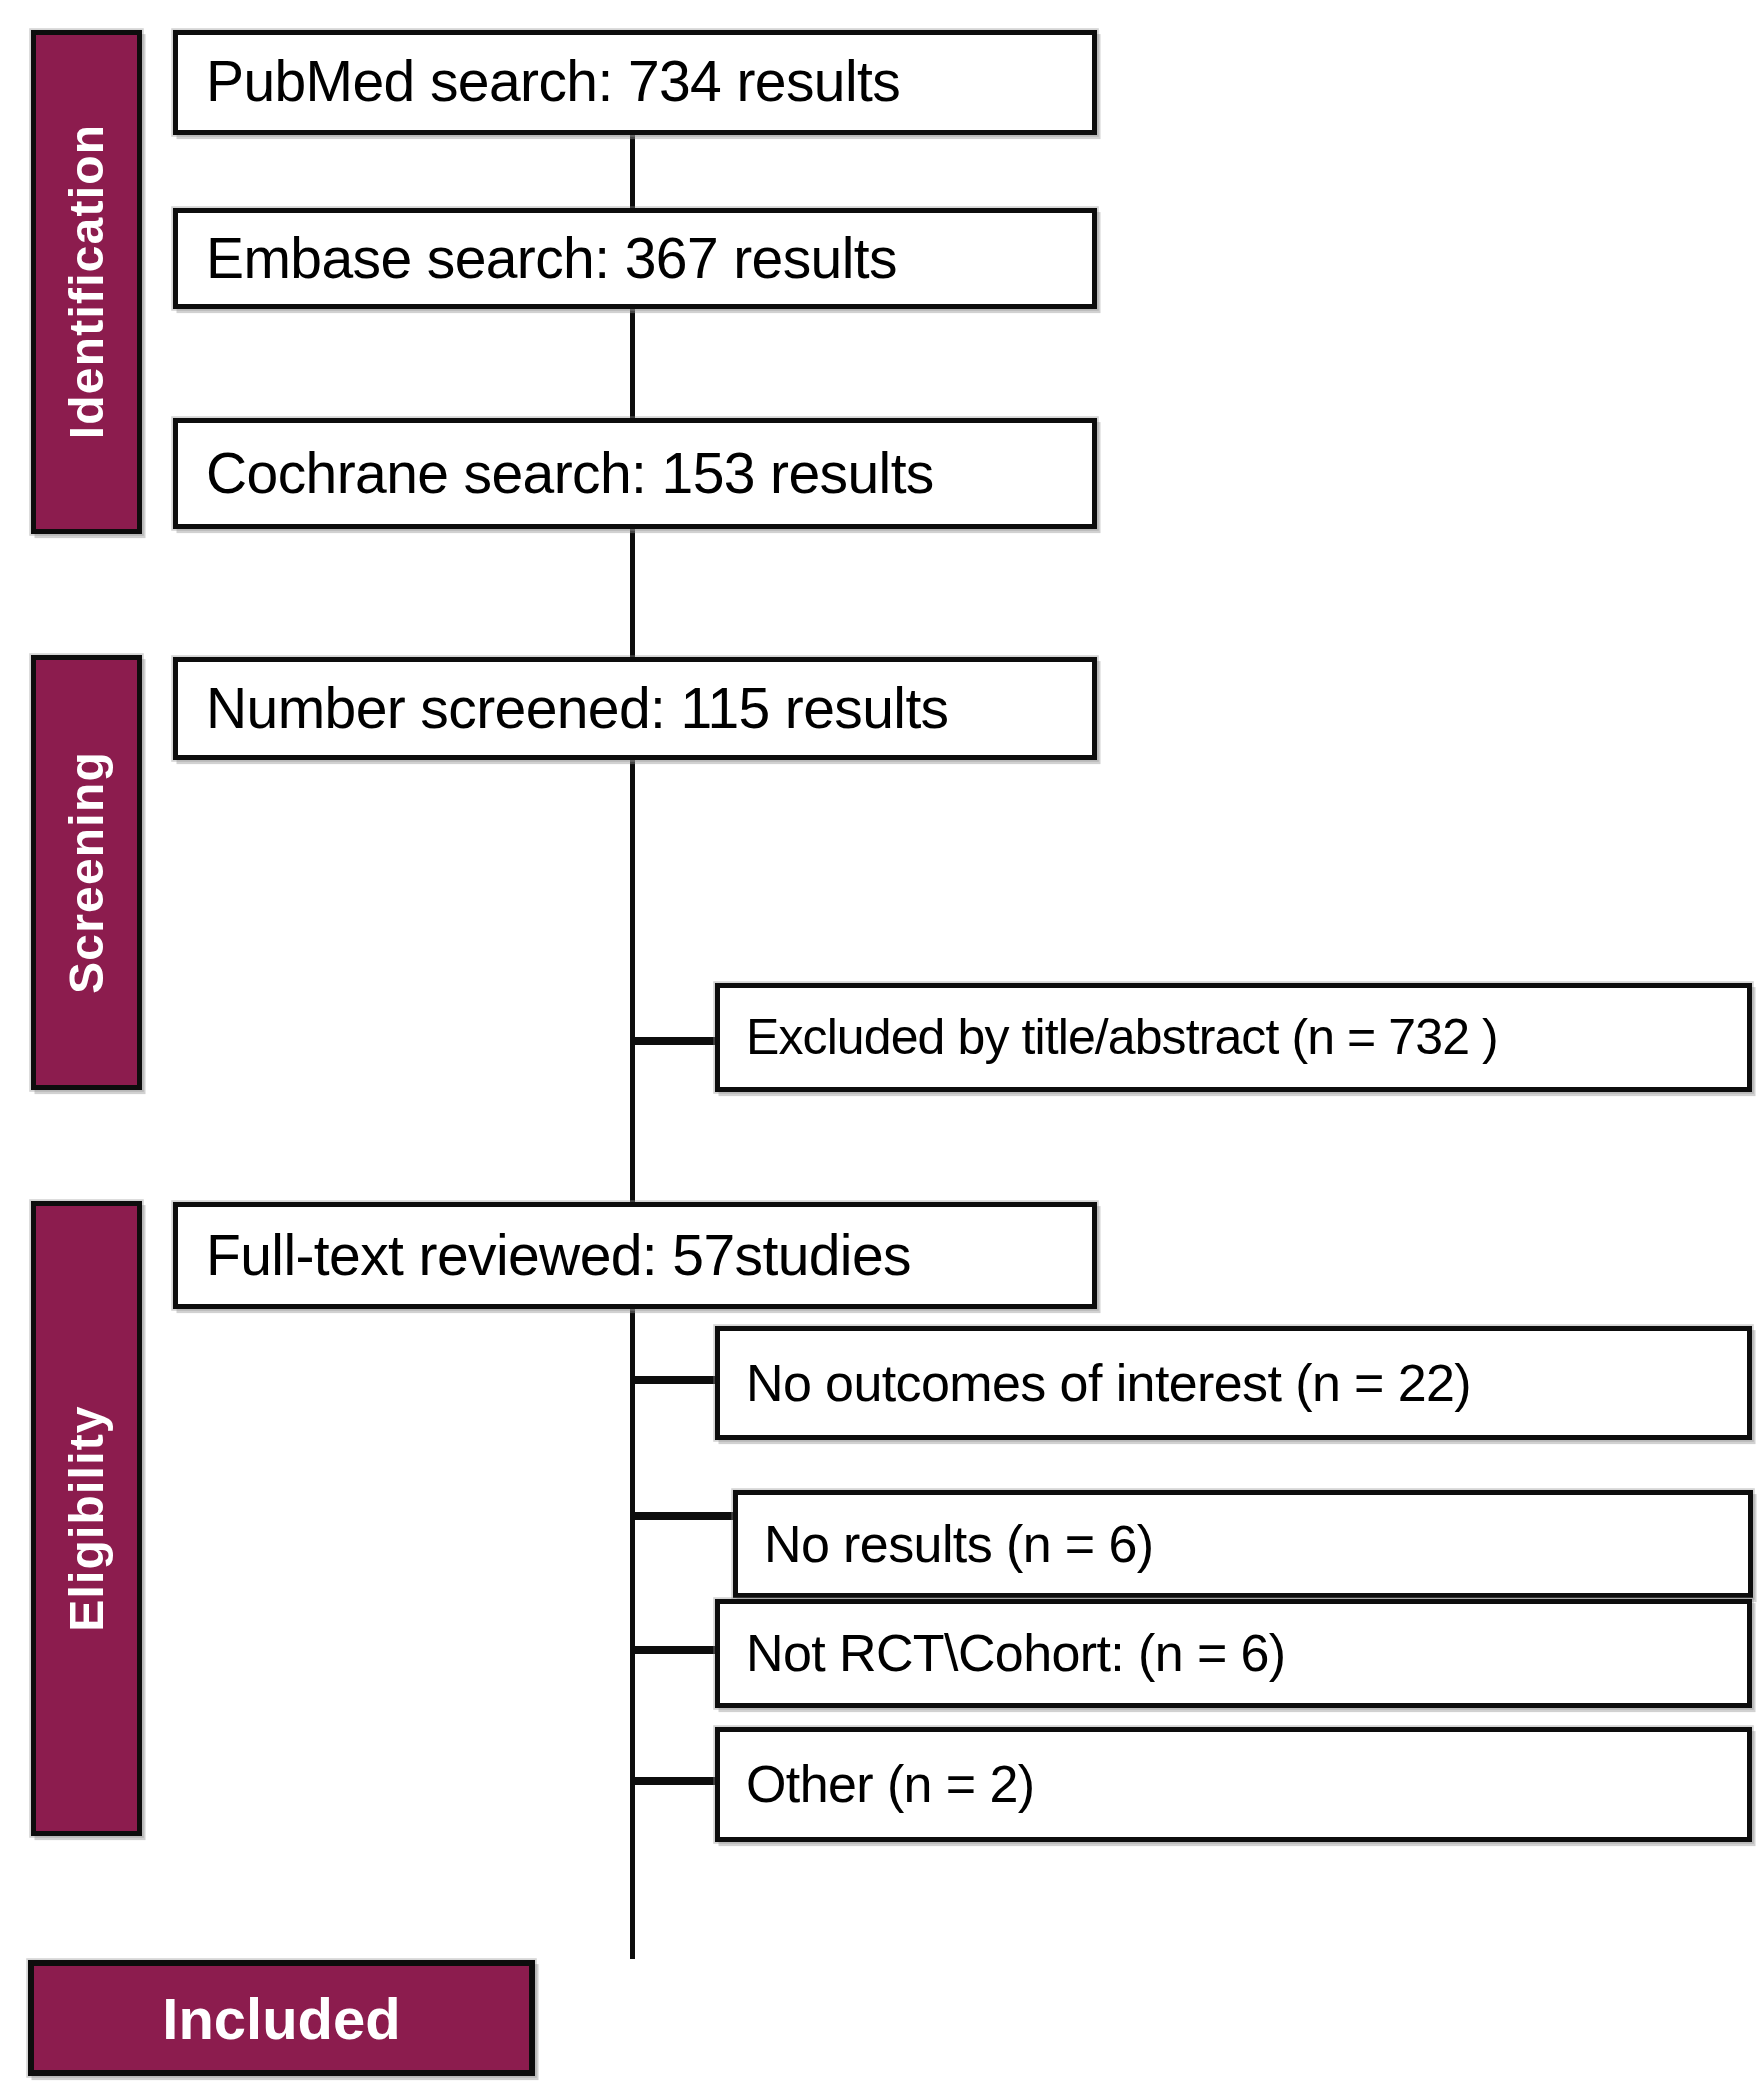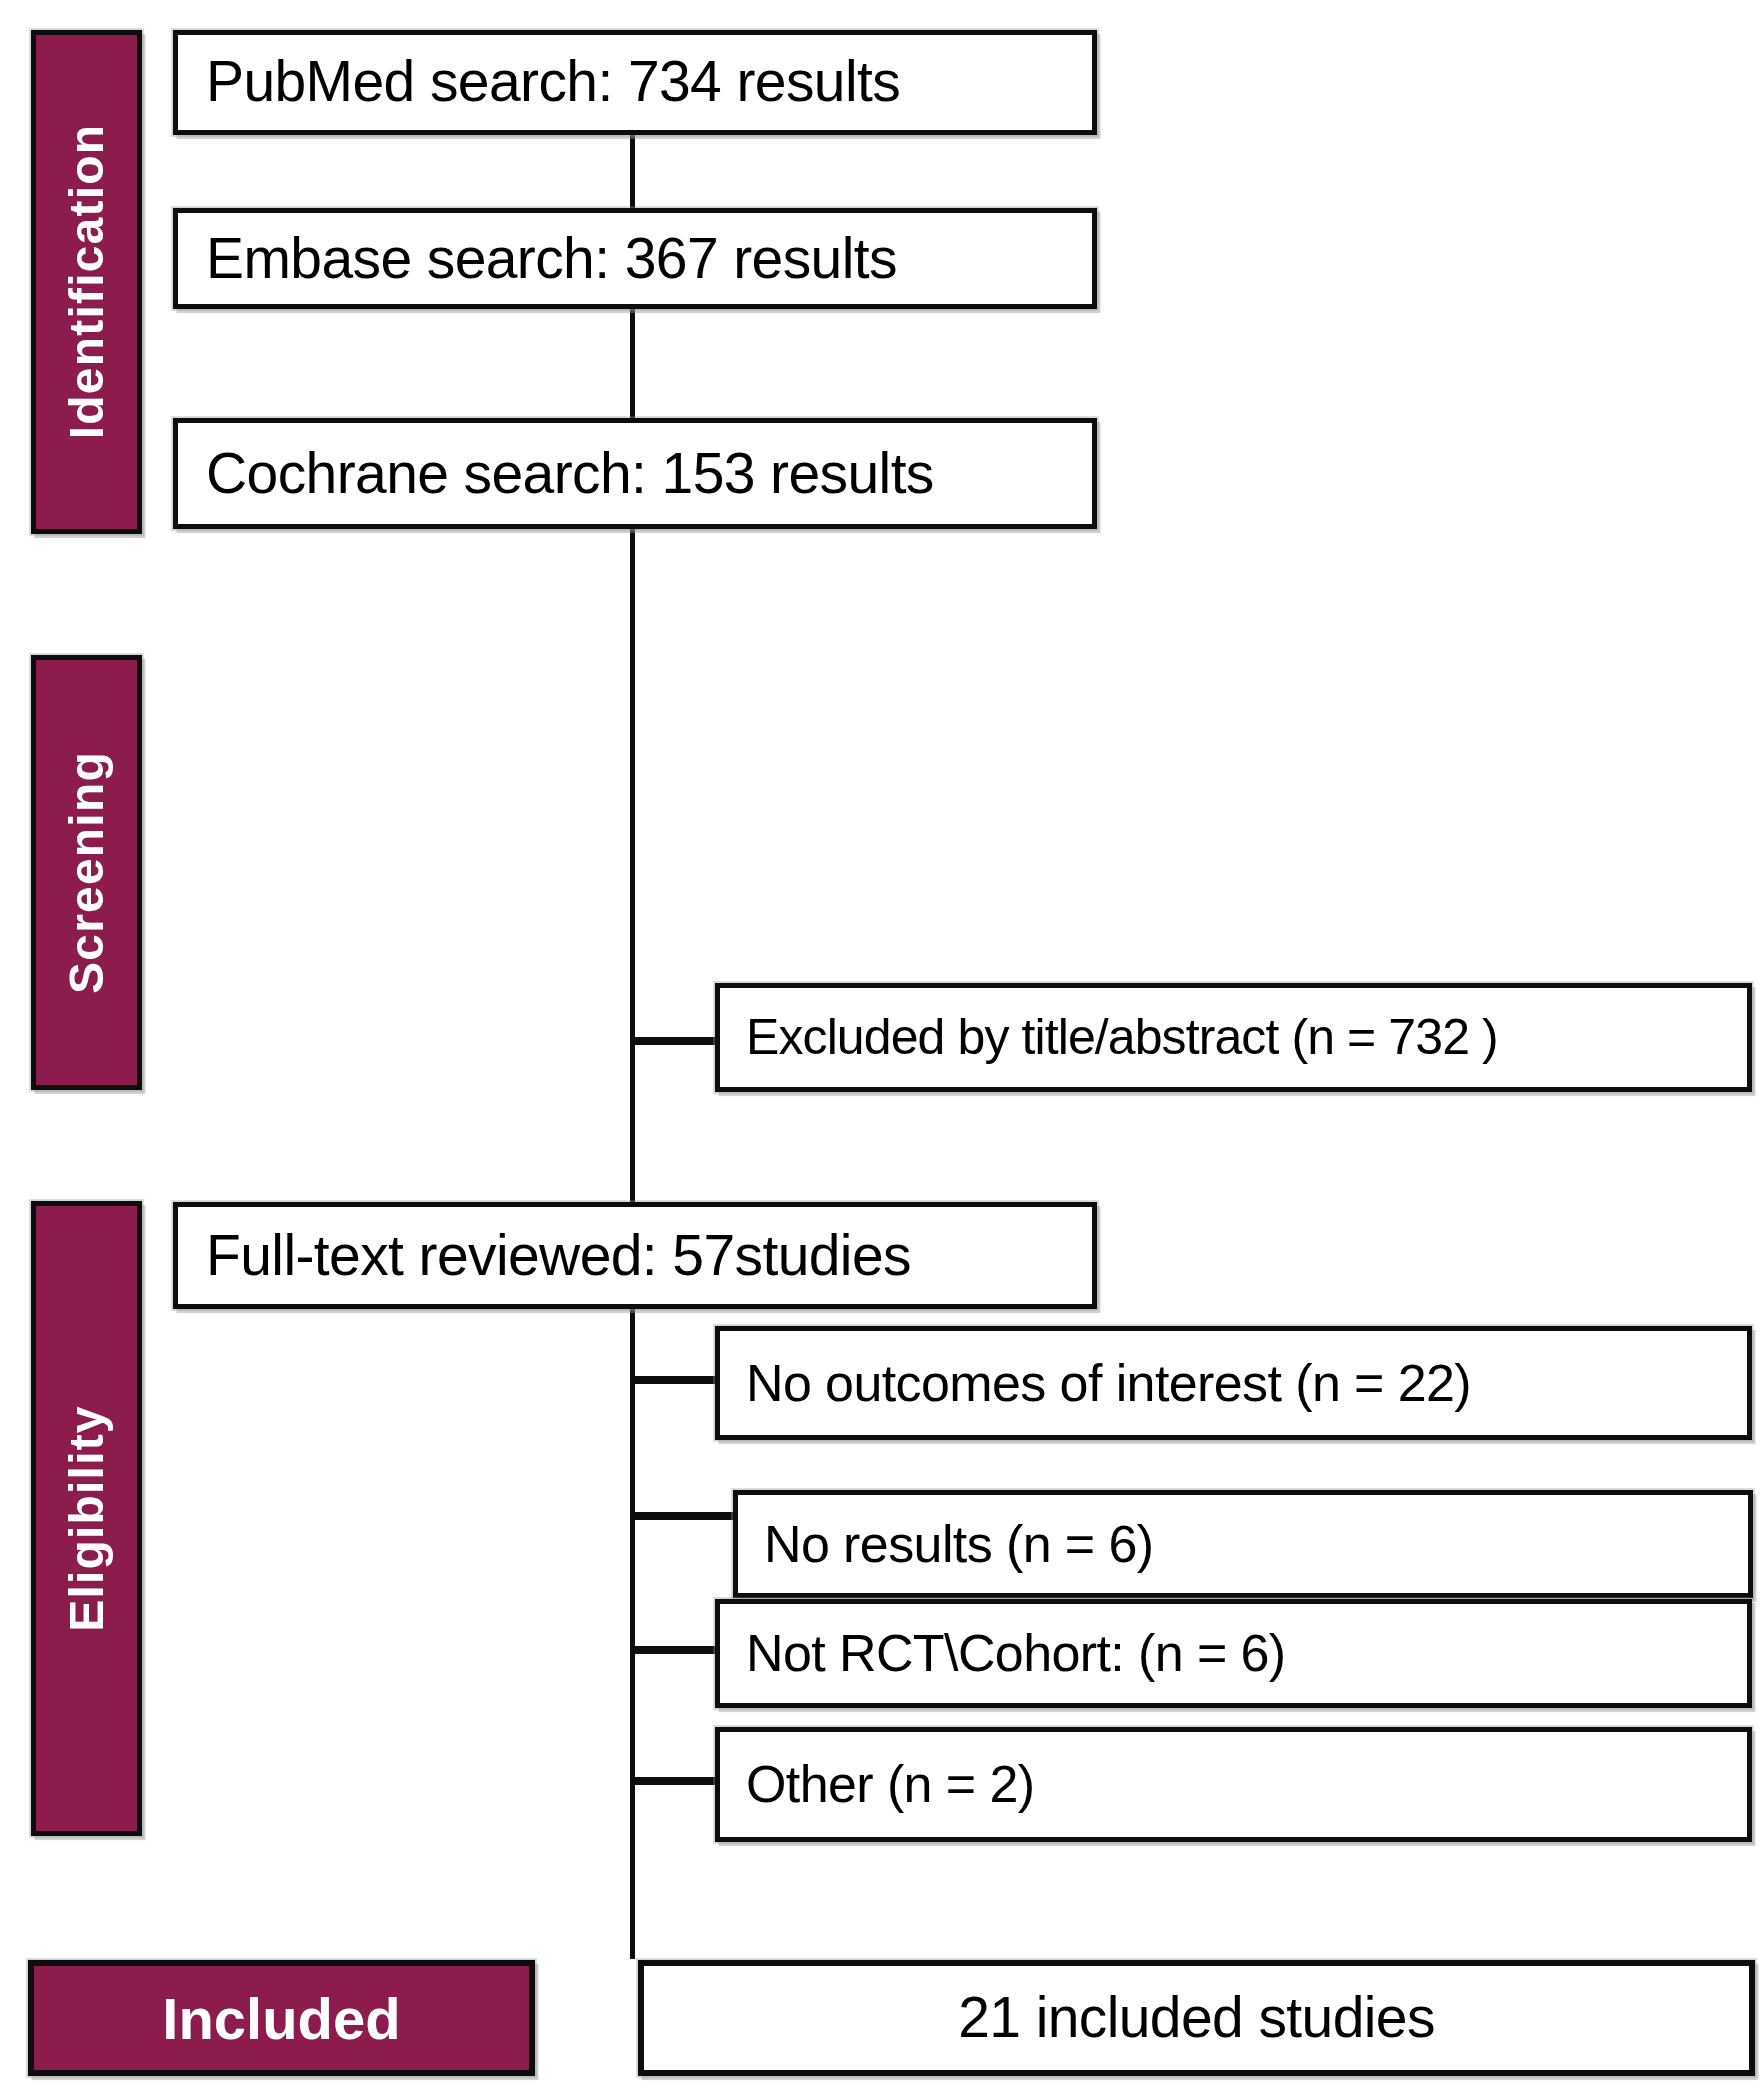--- a/index.html
+++ b/index.html
@@ -67,38 +67,38 @@
 
   <div class="node" style="left:173px;top:29.5px;width:924px;height:105px;">
     <span class="txt">PubMed search: 734 results</span>
   </div>
   <div class="node" style="left:173px;top:208px;width:924px;height:101px;">
     <span class="txt">Embase search: 367 results</span>
   </div>
   <div class="node" style="left:173px;top:418px;width:924px;height:111px;">
     <span class="txt">Cochrane search: 153 results</span>
   </div>
+  <div class="node" style="left:173px;top:657px;width:924px;height:103px;">
+    <span class="txt">Number screened: 115 results</span>
+  </div>
   <div class="node" style="left:173px;top:1202px;width:924px;height:107px;">
     <span class="txt">Full-text reviewed: 57studies</span>
   </div>
 
   <div class="node right narrowtxt" style="left:715px;top:983px;width:1037px;height:109px;">
     <span class="txt">Excluded by title/abstract (n = 732 )</span>
   </div>
   <div class="node right" style="left:715px;top:1326px;width:1037px;height:114px;">
     <span class="txt">No outcomes of interest (n = 22)</span>
   </div>
   <div class="node right" style="left:733px;top:1466px;width:1020px;height:108px;margin-top:24px;">
     <span class="txt">No results (n = 6)</span>
   </div>
   <div class="node right" style="left:715px;top:1599px;width:1037px;height:109px;">
     <span class="txt">Not RCT\Cohort: (n = 6)</span>
   </div>
   <div class="node right" style="left:715px;top:1727px;width:1037px;height:115px;">
     <span class="txt">Other (n = 2)</span>
   </div>
 
-  <div class="node center" style="left:638px;top:1960px;width:1117px;height:116px;border-width:6.5px;">
-    <span class="txt">21 included studies</span>
-  </div>
 
 </div>
 
 
 </body></html>

